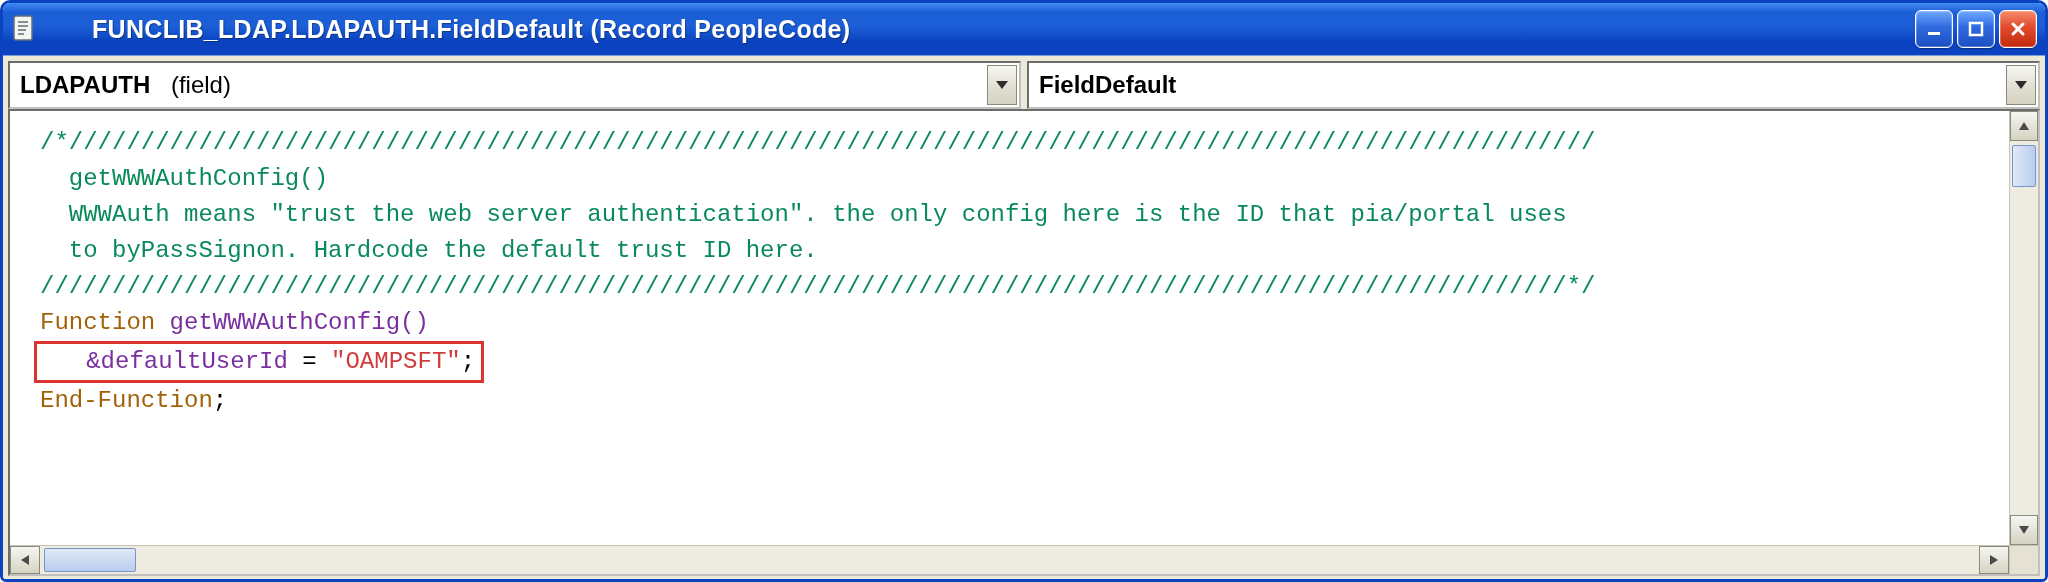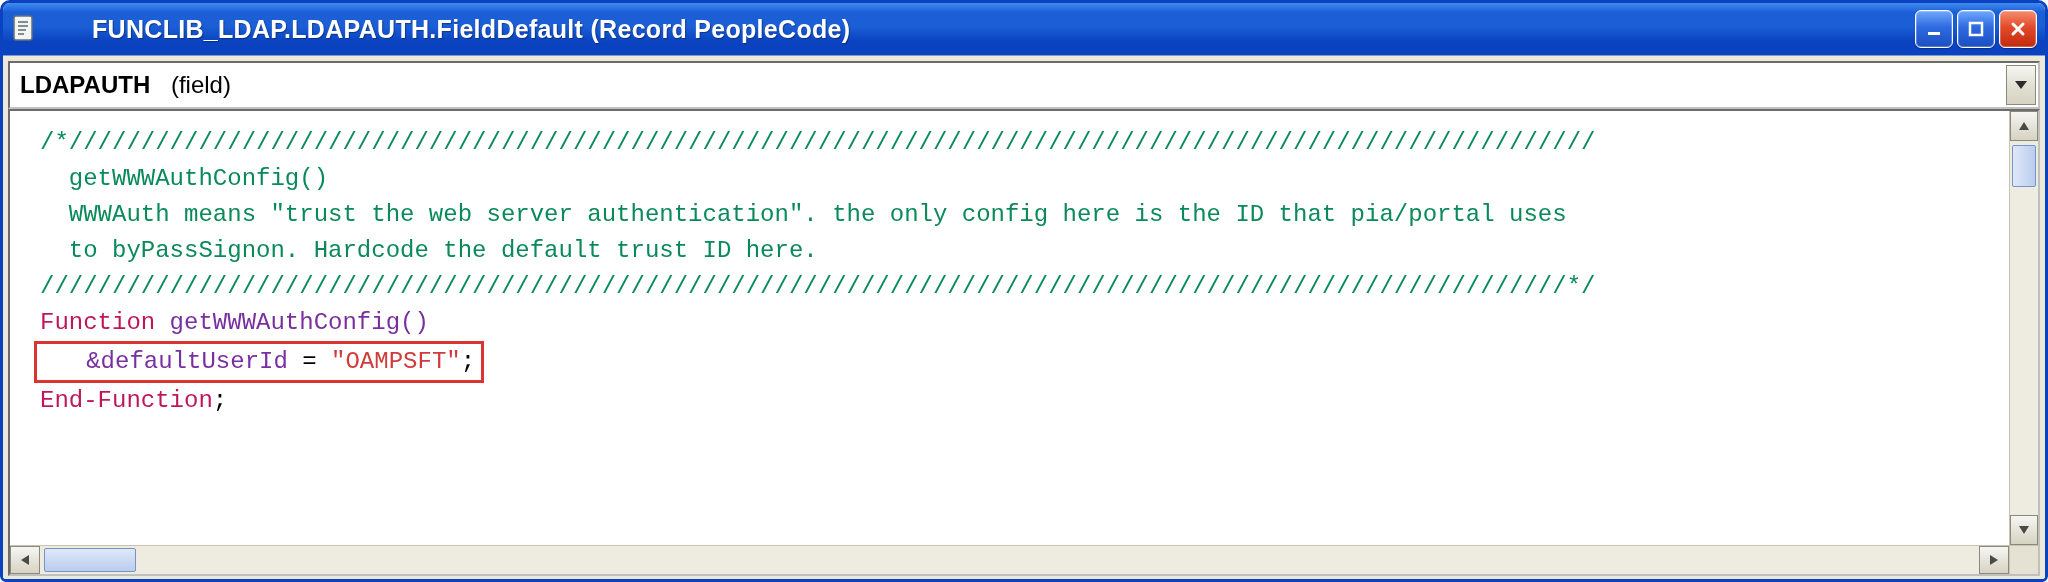--- a/index.html
+++ b/index.html
@@ -220,21 +220,21 @@
   pre.code {
     margin: 0;
     padding: 14px 8px 8px 30px;
     font-family: "Courier New", Courier, monospace;
     font-size: 24px;
     line-height: 36px;
     white-space: pre;
     color: #000;
   }
   .tok-comment { color: #0a8a5a; }
-  .tok-keyword { color: #be185d; }
+  .tok-keyword { color: #a16207; }
   .tok-ident   { color: #7a2fa0; }
   .tok-string  { color: #d03c3c; }
   .tok-op      { color: #000; }
 
   .highlight-box {
     border: 3px solid #d9342f;
     padding: 0 6px;
     margin-left: -6px;
     display: inline-block;
   }
@@ -283,20 +283,28 @@
         <span class="combo-text">
           <span>LDAPAUTH</span>
           <span class="combo-subtext">(field)</span>
         </span>
         <div class="combo-btn">
           <svg width="14" height="10" viewBox="0 0 14 10">
               <polygon points="1,1 13,1 7,9" fill="#2c2c2c"></polygon>
             </svg>
         </div>
       </div>
+      <div class="combo">
+        <span class="combo-text">FieldDefault</span>
+        <div class="combo-btn">
+          <svg width="14" height="10" viewBox="0 0 14 10">
+              <polygon points="1,1 13,1 7,9" fill="#2c2c2c"></polygon>
+            </svg>
+        </div>
+      </div>
     </div>
 
     <div class="code-wrapper">
       <div class="code-body">
 <pre class="code"><span class="tok-comment">/*//////////////////////////////////////////////////////////////////////////////////////////////////////////</span>
 <span class="tok-comment">  getWWWAuthConfig()</span>
 <span class="tok-comment">  WWWAuth means "trust the web server authentication". the only config here is the ID that pia/portal uses</span>
 <span class="tok-comment">  to byPassSignon. Hardcode the default trust ID here.</span>
 <span class="tok-comment">//////////////////////////////////////////////////////////////////////////////////////////////////////////*/</span>
 <span class="tok-keyword">Function</span><span class="tok-ident"> getWWWAuthConfig()</span>

